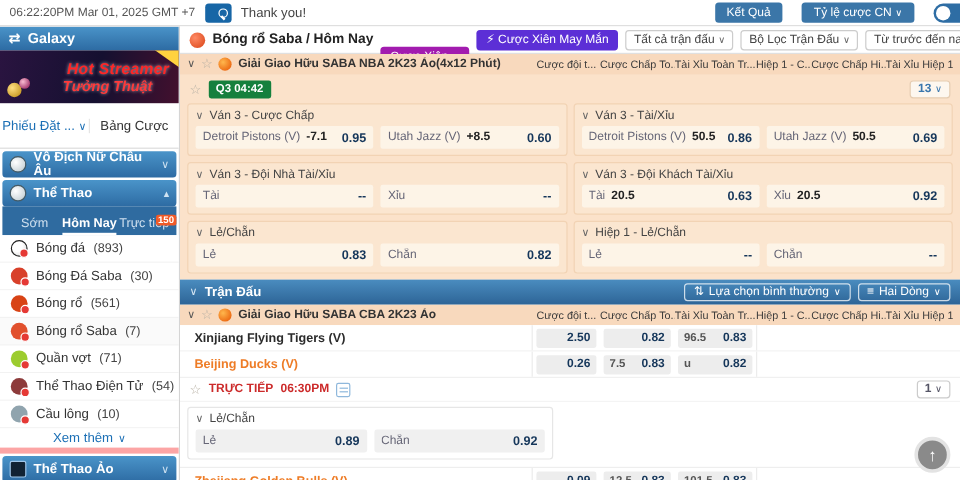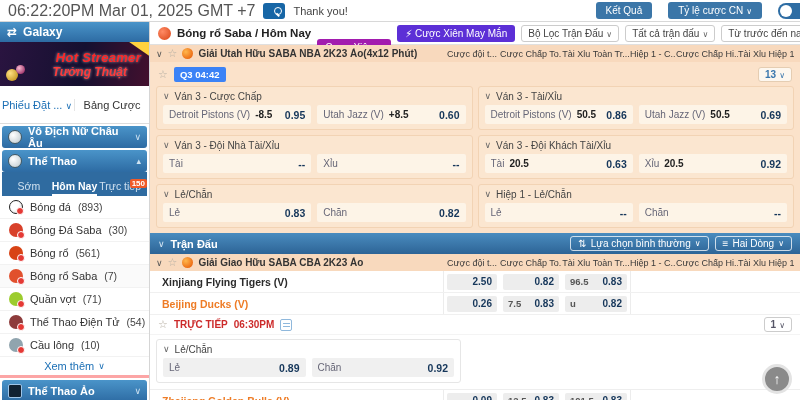--- a/index.html
+++ b/index.html
@@ -2,21 +2,21 @@
 <html><head>
 <meta charset="utf-8">
 <style>
   * { margin:0; padding:0; box-sizing:border-box; }
   html,body { width:800px; height:400px; overflow:hidden; background:#e9e9e9;
     font-family:"Liberation Sans","DejaVu Sans",sans-serif; font-size:11px; color:#333; }
 
   
   .topbar { position:relative; height:22px; background:#fff; border-bottom:1px solid #d8d8d8;
     display:flex; align-items:center; padding:0 8px; gap:8px; }
-  .tb-time { color:#555; font-size:16px; white-space:nowrap; }
+  .tb-time { color:#555; font-size:10px; white-space:nowrap; }
   .tb-search { width:22px; height:16px; background:#1766a6; border-radius:3px; border:none;
     display:flex; align-items:center; justify-content:center; cursor:pointer; }
   .mag { position:relative; width:8px; height:8px; }
   .mag::before { content:""; position:absolute; width:6px; height:6px; border:1.5px solid #fff; border-radius:50%; }
   .mag::after { content:""; position:absolute; width:4px; height:1.5px; background:#fff; left:6px; top:7px; transform:rotate(45deg); }
   .tb-greet { color:#444; font-size:11px; }
   .tb-right { margin-left:auto; display:flex; align-items:center; gap:16px; }
   .tb-btn { background:#3b76a8; color:#fff; border:none; border-radius:3px; font-size:10px;
     padding:3px 10px; cursor:pointer; white-space:nowrap; font-family:inherit; }
   .tb-btn .chev { font-size:8px; margin-left:3px; }
@@ -68,21 +68,21 @@
   .i0 { background:radial-gradient(circle at 35% 35%, #fff 40%, #cfcfcf); border:1px solid #222; }
   .i1 { background:#d8402a; }
   .i2 { background:#d84315; }
   .i3 { background:#e1502d; }
   .i4 { background:#9ccc2e; }
   .i5 { background:#8d3b3b; }
   .i6 { background:#90a4ae; }
   .splabel { font-size:11px; color:#333; white-space:nowrap; }
   .spcount { font-size:10.5px; color:#444; }
   .more-row { height:21px; display:flex; align-items:center; justify-content:center; gap:4px; color:#1b6fb5;
-    font-size:11px; background:#fff; border-bottom:3px solid #fca5a5; cursor:pointer; }
+    font-size:11px; background:#fff; border-bottom:5px solid #fca5a5; cursor:pointer; }
   .more-row .chev { font-size:9px; }
 
   
   .content { flex:1; display:flex; flex-direction:column; overflow:hidden; background:#fff; position:relative; }
   .main-header { height:23px; background:#fff; border-bottom:1px solid #e0e0e0; display:flex; align-items:center;
     padding:0 8px; gap:6px; flex:none; }
   .mh-ball { width:13px; height:13px; border-radius:50%; background:radial-gradient(circle at 35% 35%, #ff8a65, #d84315); flex:none; }
   .mh-title { font-weight:bold; font-size:11.5px; color:#222; white-space:nowrap; }
   .btn-parlay { background:#a21caf; color:#fff; border:none; border-radius:3px; font-size:10px; padding:3px 8px;
     cursor:pointer; white-space:nowrap; font-family:inherit;margin-top:28px; }
@@ -98,21 +98,21 @@
   .cols { display:flex; flex:none; align-items:center; height:100%; }
   .chead { font-size:9px; color:#3a3a3a; text-align:center; white-space:nowrap; overflow:hidden; }
 
   .league1 { background:#fbe2ca; flex:none; }
   .lrow { height:17px; display:flex; align-items:center; padding:0 6px; gap:5px; background:#f8d9bd; }
   .lrow .chev-sm { font-size:9px; color:#555; cursor:pointer; }
   .star { color:#b9b2a6; font-size:11px; cursor:pointer; }
   .lball { width:11px; height:11px; border-radius:50%; background:radial-gradient(circle at 35% 35%, #ffb74d, #e65100); flex:none; }
   .lname { font-weight:bold; font-size:10px; color:#333; flex:1; white-space:nowrap; overflow:hidden; }
   .liverow { height:24px; display:flex; align-items:center; padding:0 8px; gap:6px; }
-  .qbadge { background:#3b82f6; color:#fff; font-weight:bold; font-size:9.5px; border-radius:2px; padding:2px 6px; white-space:nowrap; }
+  .qbadge { background:#15803d; color:#fff; font-weight:bold; font-size:9.5px; border-radius:2px; padding:2px 6px; white-space:nowrap; }
   .mcount { margin-left:auto; background:#fdf7ef; border:1px solid #e5cdb2; border-radius:3px; color:#3a77ad;
     font-size:10px; padding:1px 6px; cursor:pointer; white-space:nowrap; }
   .mcount .chev { font-size:8px; margin-left:3px; }
   .prow { display:flex; gap:5px; padding:0 6px 5px 6px; }
   .panel { flex:1; background:#fbe6d0; border:1px solid #f2d3b4; border-radius:3px; padding:2px 6px 5px 6px; }
   .ptitle { display:flex; align-items:center; gap:5px; height:14px; font-size:10px; color:#444; }
   .ptitle .chev-sm { font-size:9px; color:#666; }
   .pcells { display:flex; gap:6px; margin-top:2px;text-align:center; }
   .pcell { flex:1; height:19px; background:#fdf4e7; border-radius:2px; display:flex; align-items:center;
     padding:0 6px; gap:5px; cursor:pointer; }
@@ -268,33 +268,33 @@
       <span class="mh-title">Bóng rổ Saba / Hôm Nay</span>
       <button class="btn-parlay">
         <span>Cược Xiên</span>
         <span class="chev">›</span>
       </button>
       <button class="btn-lucky">
         <span>⚡</span>
         <span>Cược Xiên May Mắn</span>
       </button>
       <div class="mh-right">
+        <button class="sel"><span>Tất cả trận đấu</span><span class="chev">∨</span></button>
         <button class="sel"><span>Bộ Lọc Trận Đấu</span><span class="chev">∨</span></button>
-        <button class="sel"><span>Tất cả trận đấu</span><span class="chev">∨</span></button>
         <button class="sel"><span>Từ trước đến nay</span></button>
 
       </div>
     </div>
 
     <section class="league1">
       <div class="lrow">
         <span class="chev-sm">∨</span>
         <span class="star">☆</span>
         <span class="lball"></span>
-        <span class="lname">Giải Utah Hữu SABA NBA 2K23 Ảo(4x12 Phút)</span>
+        <span class="lname">Giải Giao Hữu SABA NBA 2K23 Ảo(4x12 Phút)</span>
         <div class="cols">
           <span class="chead col-c1">Cược đội t...</span>
           <span class="chead col-c2">Cược Chấp To...</span>
           <span class="chead col-c3">Tài Xỉu Toàn Tr...</span>
           <span class="chead col-c4">Hiệp 1 - C...</span>
           <span class="chead col-c5">Cược Chấp Hi...</span>
           <span class="chead col-c6">Tài Xỉu Hiệp 1</span>
         </div>
       </div>
       <div class="liverow">
@@ -305,21 +305,21 @@
 
       <div class="prow">
         <div class="panel">
           <div class="ptitle">
               <span class="chev-sm">∨</span>
               <span>Ván 3 - Cược Chấp</span>
             </div>
           <div class="pcells">
             <div class="pcell">
                 <span class="plabel">Detroit Pistons (V)</span>
-                <span class="pline">-8.5</span>
+                <span class="pline">-7.1</span>
                 <span class="podds">0.95</span>
               </div>
             <div class="pcell">
                 <span class="plabel">Utah Jazz (V)</span>
                 <span class="pline">+8.5</span>
                 <span class="podds">0.60</span>
               </div>
           </div>
         </div>
         <div class="panel">

